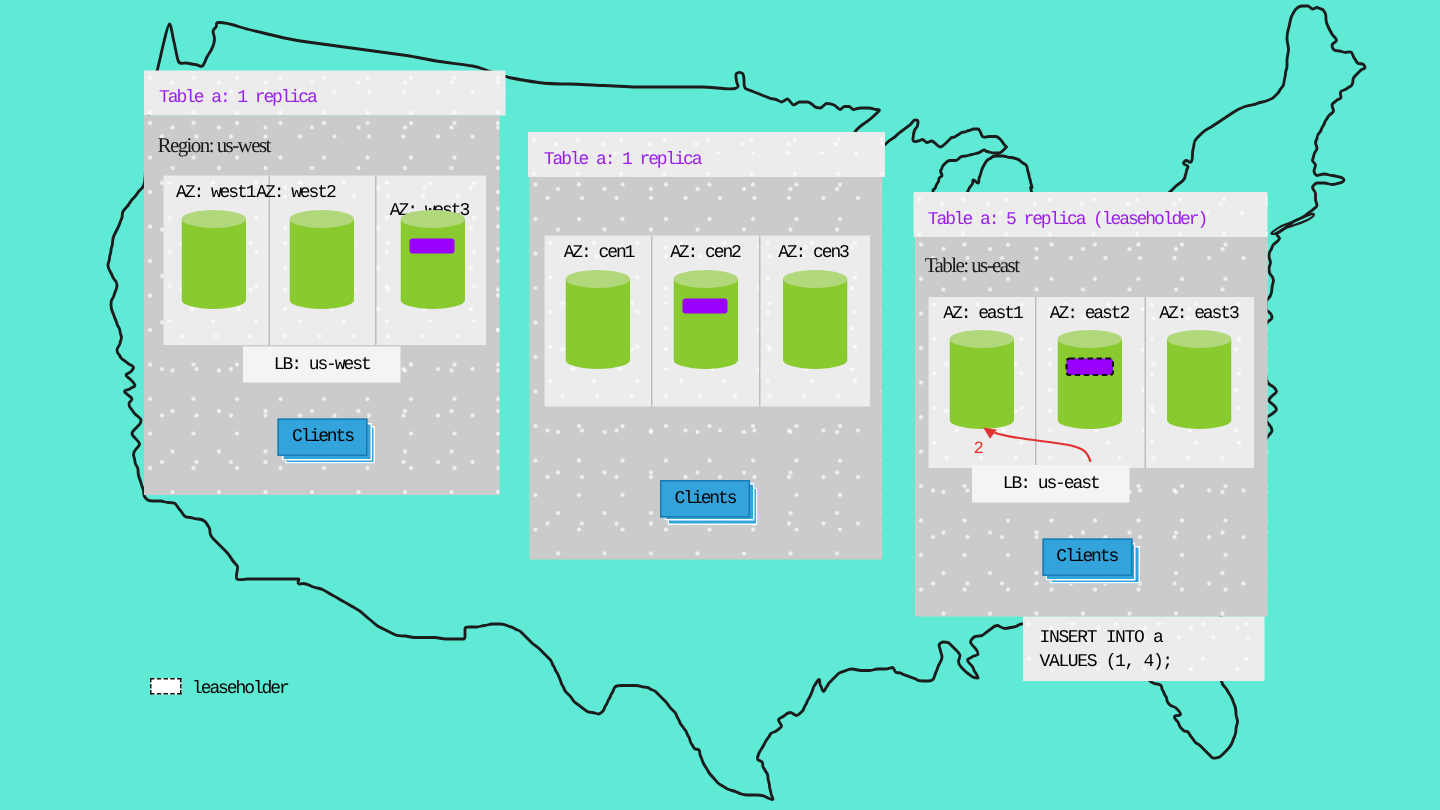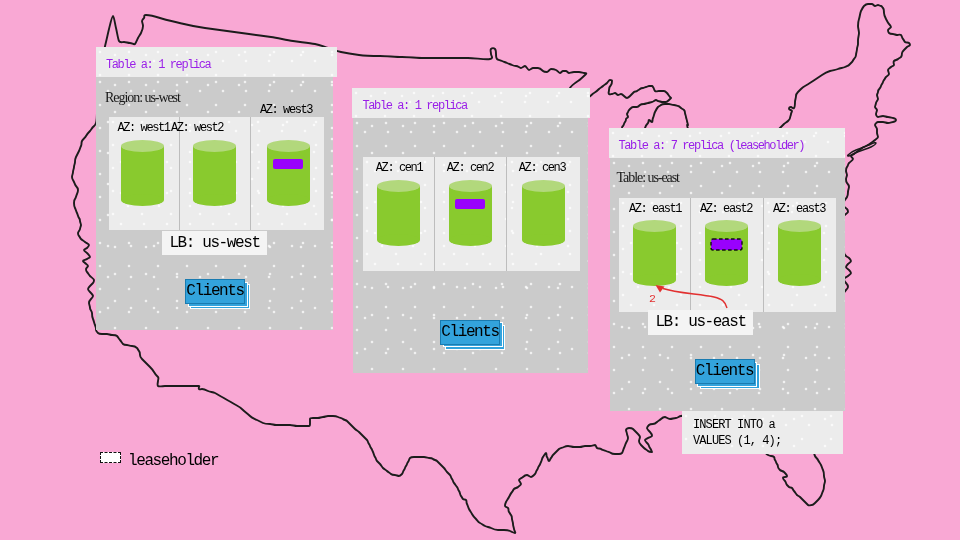--- a/index.html
+++ b/index.html
@@ -1,20 +1,20 @@
 <!DOCTYPE html>
 <html><head><meta charset="utf-8">
 <style>
 html,body{margin:0;padding:0}
-#page{position:relative;width:960px;height:540px;background:#f9a8d4;overflow:hidden;font-family:"Liberation Mono",monospace}
+#page{position:relative;width:960px;height:540px;background:#5eead4;overflow:hidden;font-family:"Liberation Mono",monospace}
 .hdr{position:absolute;background:#ececec;background-image:radial-gradient(circle at 4px 5px,rgba(255,255,255,.72) 1px,transparent 1.7px),radial-gradient(circle at 12px 14px,rgba(255,255,255,.72) 1px,transparent 1.7px),radial-gradient(circle at 19px 8px,rgba(255,255,255,.72) 1px,transparent 1.7px);background-size:29px 23px,23px 31px,31px 27px;}
 .body{position:absolute;background:#cbcbcb;background-image:radial-gradient(circle at 4px 5px,rgba(255,255,255,.72) 1px,transparent 1.7px),radial-gradient(circle at 12px 14px,rgba(255,255,255,.72) 1px,transparent 1.7px),radial-gradient(circle at 19px 8px,rgba(255,255,255,.72) 1px,transparent 1.7px);background-size:29px 23px,23px 31px,31px 27px;}
 .azbox{position:absolute;background:#ececec;background-image:radial-gradient(circle at 4px 5px,rgba(255,255,255,.72) 1px,transparent 1.7px),radial-gradient(circle at 12px 14px,rgba(255,255,255,.72) 1px,transparent 1.7px),radial-gradient(circle at 19px 8px,rgba(255,255,255,.72) 1px,transparent 1.7px);background-size:29px 23px,23px 31px,31px 27px;}
 .lb{position:absolute;background:#f4f4f4;text-align:center;z-index:3}
-.mono10{font-size:16px;letter-spacing:-1.4px;color:#000;font-family:"Liberation Mono",monospace;white-space:pre}
+.mono10{font-size:12px;letter-spacing:-1.4px;color:#000;font-family:"Liberation Mono",monospace;white-space:pre}
 .purple{font-size:12px;letter-spacing:-1.4px;color:#9a1fe8;font-family:"Liberation Mono",monospace;white-space:pre}
 .region{font-size:14px;letter-spacing:-1.05px;color:#1a1a1a;font-family:Liberation Serif, serif;white-space:pre}
 .azlab{position:absolute;font-size:12px;letter-spacing:-1.4px;color:#000;text-align:center;font-family:"Liberation Mono",monospace}
 .vline{position:absolute;width:1px;background:#bdbdbd}
 </style></head>
 <body>
 <div id="page">
 <svg id="map" style="position:absolute;left:0;top:0" width="960" height="540" viewBox="0 0 960 540">
 <path d="M113,16 C114,16 115,24 116,28 C117,32 118,39 119,41 C120,43 122,42 124,42 C126,42 128,43 130,43 C132,43 134,45 135,44 C136,43 137,40 138,38 C139,36 140,35 141,33 C142,31 143,28 143,26 C143,24 142,22 142,21 C142,20 143,19 144,18 C145,17 143,15 146,15 C149,15 154,16 160,18 C166,20 176,22 184,24 C192,26 198,27 205,28 C212,29 220,30 227,31 C234,32 242,33 249,34 C256,35 264,36 271,37 C278,38 286,40 293,41 C300,42 309,43 315,44 C321,45 324,47 328,48 C332,49 336,51 341,52 C346,53 352,54 359,55 C366,56 373,56 380,56 C387,56 395,57 402,57 C409,57 417,58 424,58 C431,58 439,58 446,58 C453,58 461,58 468,58 C475,58 486,60 490,59 C494,58 491,56 491,54 C491,52 490,50 491,49 C492,48 494,48 495,49 C496,50 496,52 496,54 C496,56 496,58 497,59 C498,60 500,60 502,61 C504,62 505,62 507,63 C509,64 510,64 512,65 C514,66 514,66 516,66 C518,66 520,68 521,68 C522,68 524,66 525,66 C526,66 528,70 529,70 C530,70 532,68 533,68 C534,68 536,68 538,68 C540,68 542,70 543,71 C544,72 546,72 547,72 C548,72 550,69 551,69 C552,69 554,69 556,70 C558,71 559,73 560,73 C561,73 562,71 563,71 C564,71 565,71 566,71 C567,71 568,73 569,73 C570,73 572,72 574,72 C576,72 577,72 579,72 C581,72 583,73 584,73 C585,73 587,73 586,74 C585,75 581,79 578,81 C575,83 571,86 570,88 C569,90 571,92 572,93 C573,94 576,94 578,95 C580,96 582,96 584,96 C586,96 587,98 589,97 C591,96 592,94 594,93 C596,92 598,90 599,89 C600,88 602,87 603,86 C604,85 606,84 607,83 C608,82 609,80 610,80 C611,80 612,80 612,81 C612,82 612,84 611,85 C610,86 609,88 609,90 C609,92 608,93 609,94 C610,95 611,94 612,94 C613,94 614,93 615,93 C616,93 617,95 618,95 C619,95 620,94 621,94 C622,94 623,95 624,96 C625,97 626,98 627,98 C628,98 630,96 631,95 C632,94 633,93 634,92 C635,91 636,92 637,91 C638,90 639,90 640,89 C641,88 642,88 643,88 C644,88 645,87 646,87 C647,87 648,86 649,86 C650,86 651,86 652,86 C653,86 652,86 653,87 C654,88 654,90 655,91 C656,92 658,91 659,91 C660,91 663,91 664,91 C665,91 666,92 667,93 C668,94 669,96 670,97 C671,98 671,98 671,98 C671,98 670,99 669,100 C668,101 667,102 666,102 C665,102 663,102 662,102 C661,102 659,101 658,101 C657,101 657,100 656,100 C655,100 653,102 652,102 C651,102 649,103 648,103 C647,103 645,104 644,104 C643,104 641,104 640,105 C639,106 638,107 637,107 C636,107 634,107 633,107 C632,107 631,108 630,109 C629,110 628,111 628,112 C628,113 627,113 627,114 C627,115 628,116 628,117 C628,118 626,118 626,119 C626,120 626,121 625,122 C624,123 624,125 623,126 C622,127 622,125 622,129 C622,133 622,145 624,150 C626,155 632,159 635,160 C638,161 644,161 645,158 C646,155 644,145 644,140 C644,135 644,131 645,128 C646,125 647,124 648,123 C649,122 648,120 649,120 C650,120 651,122 652,122 C653,122 652,120 653,118 C654,116 654,114 655,112 C656,110 657,108 658,107 C659,106 660,106 661,105 C662,104 664,104 665,104 C666,104 668,104 669,104 C670,104 672,105 674,105 C676,105 677,106 678,106 C679,106 680,107 681,108 C682,109 683,109 684,110 C685,111 685,112 685,113 C685,114 686,116 686,117 C686,118 687,120 687,121 C687,122 688,124 688,125 C688,126 686,122 688,129 C690,136 691,163 700,170 C709,177 728,175 740,172 C752,169 764,157 770,150 C776,143 777,134 779,130 C781,126 779,129 780,128 C781,127 783,125 784,124 C785,123 787,122 788,121 C789,120 790,119 790,118 C790,117 791,115 791,114 C791,113 792,112 792,111 C792,110 789,110 789,109 C789,108 790,107 791,107 C792,107 793,109 794,108 C795,107 795,104 795,102 C795,100 796,98 796,96 C796,94 797,93 798,92 C799,91 800,90 801,89 C802,88 803,87 805,86 C807,85 810,83 813,81 C816,79 819,77 822,75 C825,73 827,72 830,71 C833,70 836,70 838,69 C840,68 843,68 845,67 C847,66 848,66 849,65 C850,64 851,63 852,62 C853,61 853,60 854,59 C855,58 856,57 856,55 C856,53 857,51 857,49 C857,47 858,46 858,44 C858,42 858,42 858,40 C858,38 859,35 859,33 C859,31 858,28 858,26 C858,24 858,22 859,19 C860,16 860,13 861,11 C862,9 863,7 864,6 C865,5 867,4 868,4 C869,4 871,4 872,4 C873,4 874,6 875,6 C876,6 877,5 878,5 C879,5 880,6 881,6 C882,6 882,7 883,8 C884,9 884,11 884,13 C884,15 885,17 886,19 C887,21 888,23 889,24 C890,25 891,26 891,27 C891,28 888,29 888,30 C888,31 888,32 889,33 C890,34 892,34 893,34 C894,34 896,35 897,35 C898,35 900,34 901,35 C902,36 902,38 903,39 C904,40 904,41 905,42 C906,43 908,42 909,43 C910,44 910,44 910,45 C910,46 908,46 907,47 C906,48 905,49 904,50 C903,51 902,52 902,53 C902,54 902,56 901,57 C900,58 899,58 898,59 C897,60 895,60 894,61 C893,62 894,64 894,65 C894,66 892,66 891,67 C890,68 888,69 888,70 C888,71 889,73 889,74 C889,75 887,76 886,77 C885,78 885,79 884,80 C883,81 883,83 882,84 C881,85 881,87 880,88 C879,89 878,91 878,92 C878,93 877,94 877,95 C877,96 878,98 878,99 C878,100 876,102 876,103 C876,104 875,106 875,107 C875,108 877,109 877,110 C877,111 876,113 876,114 C876,115 877,117 878,117 C879,117 881,116 883,116 C885,116 886,117 888,117 C890,117 892,118 893,118 C894,118 896,119 896,120 C896,121 894,122 893,122 C892,122 890,123 888,123 C886,123 885,122 883,122 C881,122 879,122 878,122 C877,122 875,124 875,125 C875,126 877,128 877,129 C877,130 877,132 877,133 C877,134 878,136 878,137 C878,138 876,139 875,140 C874,141 872,142 871,143 C870,144 868,145 866,146 C864,147 863,147 862,148 C861,149 859,150 858,151 C857,152 855,153 854,154 C853,155 851,155 851,156 C851,157 853,158 853,159 C853,160 850,162 849,163 C848,164 848,166 847,167 C846,168 846,170 846,171 C846,172 847,174 847,175 C847,176 846,178 846,179 C846,180 846,182 847,183 C848,184 849,186 849,187 C849,188 848,190 848,192 C848,194 848,195 847,197 C846,199 844,200 844,202 C844,204 844,205 844,206 C844,207 846,208 847,209 C848,210 848,211 848,212 C848,213 845,214 844,216 C843,218 843,220 843,222 C843,224 843,227 843,230 C843,233 843,235 843,238 C843,241 843,244 843,246 C843,248 844,250 844,252 C844,254 845,255 846,256 C847,257 848,257 849,258 C850,259 851,260 851,261 C851,262 849,263 848,264 C847,265 846,266 846,267 C846,268 848,269 849,270 C850,271 851,272 851,273 C851,274 849,275 848,276 C847,277 844,278 844,279 C844,280 845,282 846,283 C847,284 848,286 848,287 C848,288 847,289 846,290 C845,291 844,292 843,295 C842,298 840,302 838,310 C836,318 831,330 828,340 C825,350 822,361 820,370 C818,379 817,388 816,395 C815,402 815,404 814,410 C813,416 812,424 812,430 C812,436 812,444 813,448 C814,452 814,454 815,456 C816,458 817,458 818,460 C819,462 820,463 821,465 C822,467 822,468 823,470 C824,472 824,474 824,476 C824,478 825,479 825,481 C825,483 824,484 824,486 C824,488 824,489 823,491 C822,493 822,494 821,496 C820,498 819,499 818,500 C817,501 816,502 815,503 C814,504 813,505 812,505 C811,505 809,506 808,505 C807,504 805,502 804,501 C803,500 801,498 800,497 C799,496 798,496 797,495 C796,494 795,492 794,491 C793,490 793,489 792,488 C791,487 790,488 789,487 C788,486 788,486 787,485 C786,484 786,482 785,481 C784,480 783,479 783,478 C783,477 784,477 785,477 C786,477 787,477 787,476 C787,475 785,473 784,472 C783,471 781,471 780,470 C779,469 778,468 778,467 C778,466 778,465 777,464 C776,463 776,461 775,460 C774,459 775,458 774,457 C773,456 772,456 771,456 C770,456 770,456 768,455 C766,454 765,452 762,450 C759,448 754,448 750,446 C746,444 742,442 738,440 C734,438 730,434 726,432 C722,430 718,427 714,425 C710,423 706,420 703,419 C700,418 696,417 693,416 C690,415 688,415 686,415 C684,415 683,416 681,416 C679,416 678,418 676,418 C674,418 672,419 670,419 C668,419 666,417 665,417 C664,417 662,418 661,419 C660,420 658,421 657,422 C656,423 654,424 653,424 C652,424 650,424 649,425 C648,426 647,427 647,428 C647,429 649,431 650,432 C651,433 652,435 652,436 C652,437 649,437 648,438 C647,439 645,439 645,440 C645,441 647,443 648,444 C649,445 649,447 650,448 C651,449 652,452 652,452 C652,452 649,452 648,451 C647,450 645,449 644,448 C643,447 642,446 641,445 C640,444 639,442 639,441 C639,440 640,438 640,437 C640,436 638,434 637,433 C636,432 634,430 633,429 C632,428 630,428 629,428 C628,428 626,429 626,430 C626,431 627,433 627,434 C627,435 628,436 628,438 C628,440 627,441 626,443 C625,445 625,446 624,448 C623,450 623,452 622,453 C621,454 620,454 619,454 C618,454 616,454 615,454 C614,454 612,454 611,453 C610,452 608,452 606,451 C604,450 602,450 601,449 C600,448 598,449 597,448 C596,447 596,445 595,445 C594,445 592,446 590,446 C588,446 587,446 585,446 C583,446 582,447 580,447 C578,447 576,447 574,447 C572,447 570,446 568,446 C566,446 566,446 564,447 C562,448 560,448 559,449 C558,450 557,451 556,452 C555,453 554,454 553,455 C552,456 552,457 551,458 C550,459 550,461 549,461 C548,461 548,458 547,457 C546,456 547,453 546,453 C545,453 544,456 543,457 C542,458 542,460 541,462 C540,464 540,465 539,466 C538,467 538,469 537,470 C536,471 536,473 535,474 C534,475 532,477 531,477 C530,477 528,475 527,475 C526,475 524,476 523,477 C522,478 519,479 519,480 C519,481 521,483 521,484 C521,485 519,486 518,487 C517,488 515,488 514,489 C513,490 513,491 512,492 C511,493 510,495 509,497 C508,499 507,500 506,502 C505,504 505,505 505,506 C505,507 507,507 508,508 C509,509 508,511 509,512 C510,513 510,514 511,515 C512,516 512,518 512,519 C512,520 513,522 513,524 C513,526 514,528 514,529 C514,530 516,533 515,533 C514,533 512,532 510,531 C508,530 506,530 504,530 C502,530 500,530 498,530 C496,530 493,529 491,528 C489,527 487,527 485,526 C483,525 482,524 480,523 C478,522 477,520 476,519 C475,518 473,516 472,514 C471,512 470,511 469,509 C468,507 468,506 467,504 C466,502 467,501 466,500 C465,499 464,500 463,499 C462,498 462,497 461,496 C460,495 460,492 459,491 C458,490 458,488 457,487 C456,486 455,484 454,483 C453,482 453,480 452,479 C451,478 451,476 450,475 C449,474 448,473 447,472 C446,471 445,469 444,468 C443,467 442,466 441,465 C440,464 438,462 437,461 C436,460 434,460 433,459 C432,458 430,458 429,458 C428,458 426,457 424,457 C422,457 421,457 419,457 C417,457 416,457 414,457 C412,457 411,457 410,458 C409,459 409,461 408,462 C407,463 407,465 406,466 C405,467 405,469 404,470 C403,471 403,473 402,474 C401,475 400,476 399,476 C398,476 396,475 395,475 C394,475 392,475 391,474 C390,473 388,472 387,471 C386,470 384,469 383,468 C382,467 381,465 380,464 C379,463 378,462 377,461 C376,460 376,458 375,457 C374,456 374,454 373,452 C372,450 372,449 371,448 C370,447 370,445 369,444 C368,443 368,441 367,440 C366,439 364,437 363,436 C362,435 360,433 359,432 C358,431 356,430 355,429 C354,428 352,426 351,425 C350,424 348,422 347,421 C346,420 344,420 343,419 C342,418 340,418 338,417 C336,416 335,416 333,416 C331,416 330,416 328,416 C326,416 325,417 323,417 C321,417 320,418 318,418 C316,418 314,418 313,418 C312,418 310,418 310,419 C310,420 310,423 310,424 C310,425 310,426 309,426 C308,426 305,426 303,426 C301,426 299,426 297,426 C295,426 292,425 290,425 C288,425 285,425 283,425 C281,425 278,425 276,425 C274,425 272,424 270,424 C268,424 265,424 263,423 C261,422 259,421 257,420 C255,419 252,418 250,416 C248,414 245,412 243,410 C241,408 238,406 236,405 C234,404 231,402 229,401 C227,400 224,398 222,397 C220,396 217,394 215,393 C213,392 210,392 208,391 C206,390 204,389 202,389 C200,389 200,390 199,389 C198,388 200,386 199,386 C198,386 195,386 193,386 C191,386 188,386 186,386 C184,386 181,386 179,386 C177,386 174,386 172,386 C170,386 167,386 165,386 C163,386 159,387 158,386 C157,385 158,382 158,381 C158,380 159,378 158,377 C157,376 155,374 154,372 C153,370 151,368 150,367 C149,366 147,364 146,363 C145,362 143,360 142,359 C141,358 140,356 140,355 C140,354 140,352 139,351 C138,350 138,349 137,348 C136,347 134,346 132,346 C130,346 128,345 127,345 C126,345 124,345 123,344 C122,343 121,341 120,340 C119,339 118,337 117,336 C116,335 114,335 112,335 C110,335 109,334 107,334 C105,334 104,334 102,334 C100,334 99,334 98,333 C97,332 96,331 96,330 C96,329 96,327 95,325 C94,323 94,321 93,319 C92,317 92,315 92,313 C92,311 90,310 90,308 C90,306 89,304 89,303 C89,302 90,300 91,299 C92,298 93,297 93,296 C93,295 91,293 90,292 C89,291 88,290 88,289 C88,288 89,287 90,286 C91,285 92,284 93,283 C94,282 94,281 94,280 C94,279 91,277 90,276 C89,275 88,273 87,272 C86,271 86,270 86,269 C86,268 88,267 88,266 C88,265 86,264 85,263 C84,262 83,262 83,261 C83,260 86,260 87,259 C88,258 90,258 90,257 C90,256 88,254 87,253 C86,252 84,251 84,250 C84,249 86,249 87,248 C88,247 89,246 89,245 C89,244 86,243 85,242 C84,241 82,240 81,239 C80,238 80,237 79,236 C78,235 78,234 78,233 C78,232 80,230 80,229 C80,228 81,226 81,225 C81,224 80,222 80,221 C80,220 80,219 79,218 C78,217 78,215 77,213 C76,211 76,210 75,208 C74,206 74,204 74,203 C74,202 74,200 75,199 C76,198 76,196 77,194 C78,192 78,191 78,190 C78,189 77,187 76,186 C75,185 75,184 74,182 C73,180 72,179 72,177 C72,175 73,174 73,172 C73,170 74,169 74,167 C74,165 75,164 75,162 C75,160 75,159 76,157 C77,155 78,153 79,151 C80,149 80,148 81,146 C82,144 81,143 82,141 C83,139 85,138 86,136 C87,134 89,132 90,131 C91,130 92,128 93,127 C94,126 95,126 96,123 C97,120 97,114 97,110 C97,106 98,101 98,96 C98,91 99,87 99,82 C99,77 99,72 100,68 C101,64 102,59 103,55 C104,51 105,46 106,42 C107,38 108,33 109,29 C110,25 112,16 113,16 Z" fill="none" stroke="#1c1c1c" stroke-width="1.9" stroke-linejoin="round" stroke-linecap="round"></path>
 <path d="M848,155 C849,154 853,151 856,150 C859,149 862,148 864,147 C866,146 869,145 871,144 C873,143 876,142 876,143 C876,144 873,146 871,147 C869,148 866,149 863,150 C860,151 857,152 855,153 C853,154 850,156 849,156 C848,156 847,156 848,155 Z" fill="none" stroke="#1c1c1c" stroke-width="1.4" stroke-linejoin="round"></path>
@@ -22,21 +22,21 @@
 
 <div class="hdr" style="left:95.5px;top:47px;width:241px;height:30px"></div>
 <div class="purple" style="position:absolute;left:106px;top:58px">Table a: 1 replica</div>
 <div class="body" style="left:96px;top:77px;width:237px;height:252.5px"></div>
 <div class="region" style="position:absolute;left:105px;top:90px">Region: us-west</div>
 <div class="azbox" style="left:108.5px;top:116.5px;width:215px;height:113.5px"></div>
 <div class="vline" style="left:178.5px;top:116.5px;height:113.5px"></div>
 <div class="vline" style="left:250px;top:116.5px;height:113.5px"></div>
 <div class="azlab" style="left:108.5px;top:120.5px;width:70px">AZ: west1</div>
 <div class="azlab" style="left:162px;top:120.5px;width:70px">AZ: west2</div>
-<div class="azlab" style="left:251px;top:103px;width:70px">AZ: west3</div>
+<div class="azlab" style="left:251px;top:133px;width:70px">AZ: west3</div>
 <svg style="position:absolute;left:121px;top:140px" width="43" height="68" viewBox="0 0 43 68">
       <rect x="0" y="6" width="43" height="54" fill="#89ca2e"></rect>
       <ellipse cx="21.5" cy="60" rx="21.5" ry="6" fill="#89ca2e"></ellipse>
       <ellipse cx="21.5" cy="6" rx="21.5" ry="6" fill="#b2d87c"></ellipse>
     </svg>
 <svg style="position:absolute;left:193px;top:140px" width="43" height="68" viewBox="0 0 43 68">
       <rect x="0" y="6" width="43" height="54" fill="#89ca2e"></rect>
       <ellipse cx="21.5" cy="60" rx="21.5" ry="6" fill="#89ca2e"></ellipse>
       <ellipse cx="21.5" cy="6" rx="21.5" ry="6" fill="#b2d87c"></ellipse>
     </svg>
@@ -76,21 +76,21 @@
       <ellipse cx="21.5" cy="60" rx="21.5" ry="6" fill="#89ca2e"></ellipse>
       <ellipse cx="21.5" cy="6" rx="21.5" ry="6" fill="#b2d87c"></ellipse>
     </svg>
 <div style="position:absolute;left:455px;top:198.5px;width:30px;height:10.5px;background:#9901fd;border-radius:2px;box-sizing:border-box"></div>
 <div style="position:absolute;left:445px;top:324.5px;width:60px;height:25px;background:#33a3dc;border:1px solid #fff;box-sizing:border-box;z-index:0"></div>
     <div style="position:absolute;left:442.5px;top:322.0px;width:60px;height:25px;background:#33a3dc;border:1px solid #fff;box-sizing:border-box;z-index:1"></div>
     <div style="position:absolute;left:440px;top:319.5px;width:60px;height:25px;background:#33a3dc;border:1px solid #1a7bb0;box-sizing:border-box;z-index:2"></div>
     <div class="mono10" style="position:absolute;left:440px;top:319.5px;width:60px;height:25px;line-height:25px;text-align:center;z-index:4">Clients</div>
 
 <div class="hdr" style="left:608.5px;top:128px;width:236.5px;height:30px"></div>
-<div class="purple" style="position:absolute;left:618.5px;top:139px">Table a: 7 replica (leaseholder)</div>
+<div class="purple" style="position:absolute;left:618.5px;top:139px">Table a: 5 replica (leaseholder)</div>
 <div class="body" style="left:610px;top:158px;width:235px;height:253px"></div>
 <div class="region" style="position:absolute;left:616.5px;top:170px">Table: us-east</div>
 <div class="azbox" style="left:619px;top:197.7px;width:217px;height:114.6px"></div>
 <div class="vline" style="left:690.4px;top:197.7px;height:114.6px"></div>
 <div class="vline" style="left:762.9px;top:197.7px;height:114.6px"></div>
 <div class="azlab" style="left:620px;top:202px;width:70px">AZ: east1</div>
 <div class="azlab" style="left:691px;top:202px;width:70px">AZ: east2</div>
 <div class="azlab" style="left:764px;top:202px;width:70px">AZ: east3</div>
 <svg style="position:absolute;left:633.2px;top:220px" width="43" height="68" viewBox="0 0 43 68">
       <rect x="0" y="6" width="43" height="54" fill="#89ca2e"></rect>

